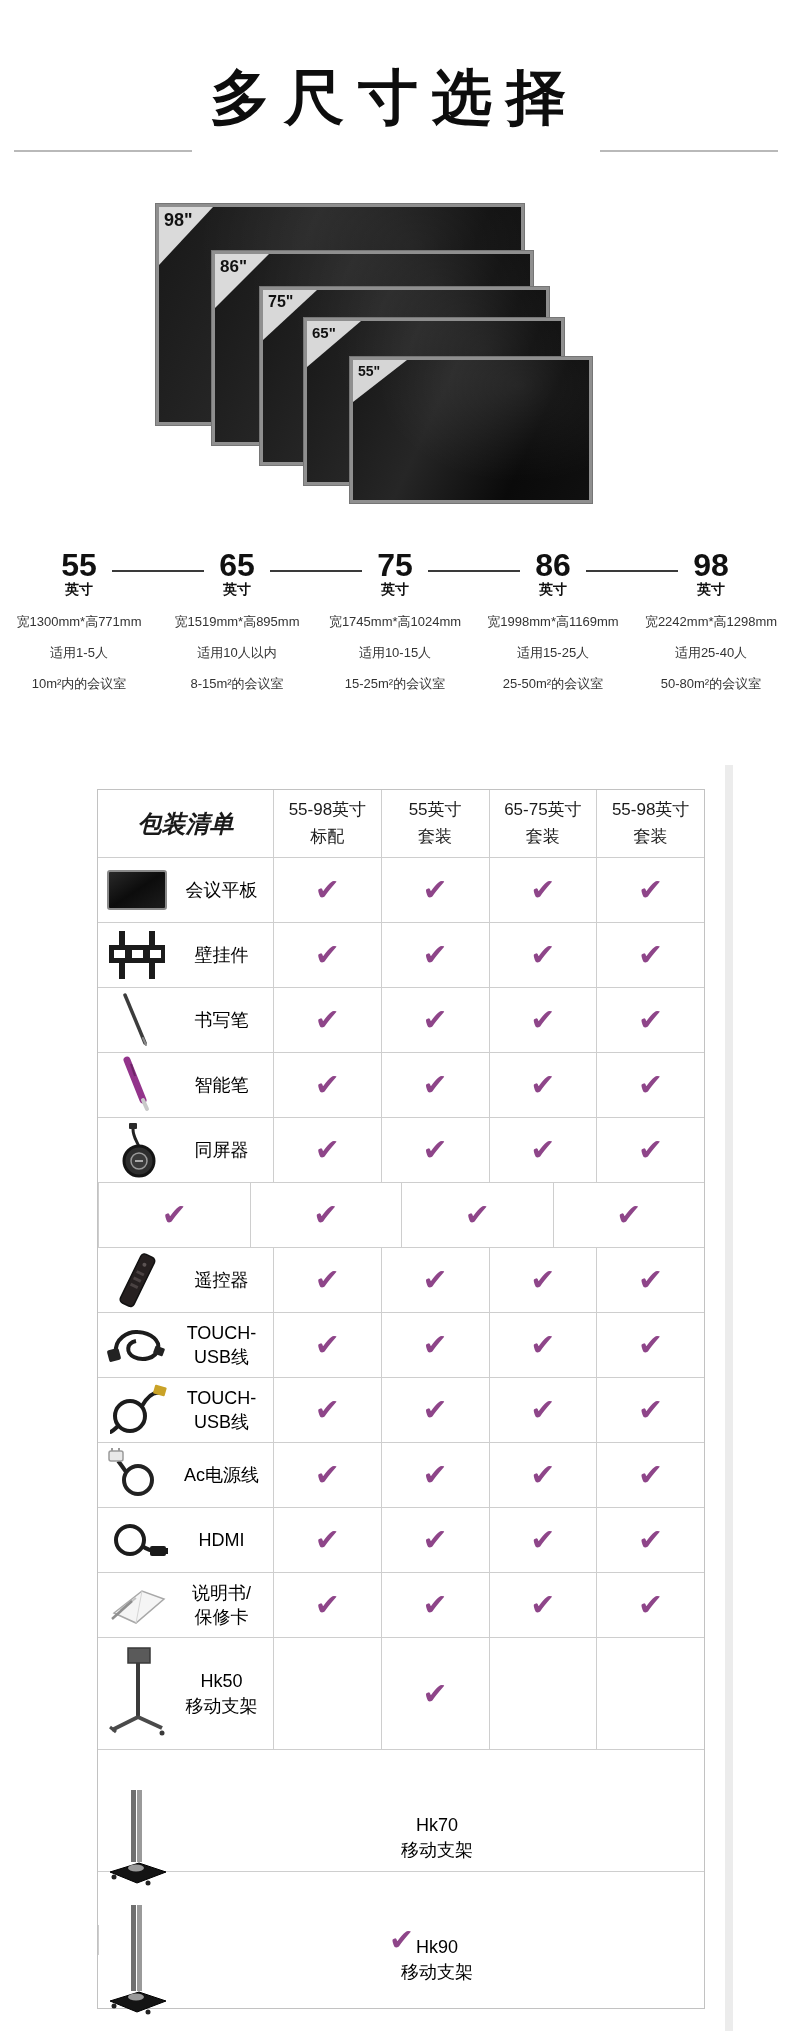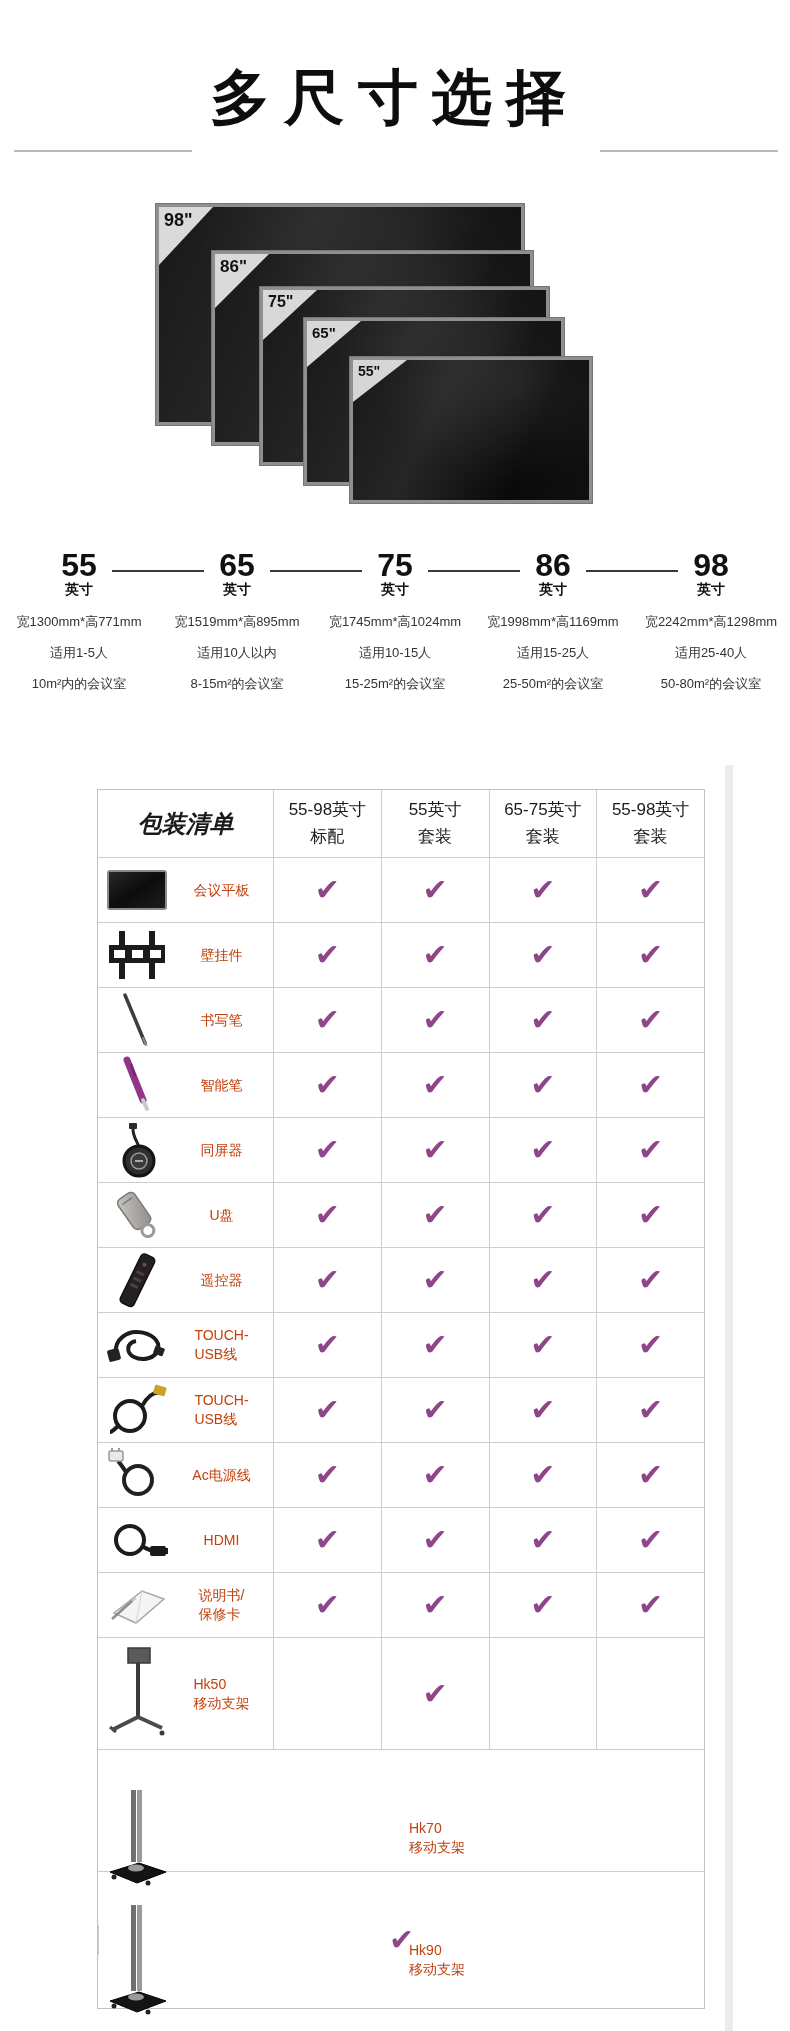--- a/index.html
+++ b/index.html
@@ -63,21 +63,21 @@
   .p-row.tall2{height:122px;flex-direction:column;}
   .p-row.tall3{height:137px;flex-direction:column;}
   .cell{box-sizing:border-box;display:flex;align-items:center;justify-content:center;}
   .first-col{flex:0 0 175px;}
   .c-col{flex:1;border-left:1px solid #cecece;}
   .hdr-first{font-size:24px;font-weight:bold;color:#1a1a1a;font-style:italic;}
   .hdr-col{font-size:17px;color:#1a1a1a;white-space:pre-line;text-align:center;line-height:1.55;}
   .item-cell{flex:0 0 175px;display:flex;align-items:center;}
   .icon-box{flex:0 0 78px;display:flex;align-items:center;justify-content:center;}
   .item-label{flex:1;display:flex;align-items:center;justify-content:center;
-    font-size:14px;color:#c2410c;white-space:pre-line;text-align:left;line-height:1.35;padding-right:6px;}
+    font-size:18px;color:#000000;white-space:pre-line;text-align:center;line-height:1.35;padding-right:6px;}
   .check{font-size:30px;font-weight:bold;color:#8e4589;line-height:1;}
 
   
   .right-strip{position:absolute;left:725px;top:765px;width:8px;height:1266px;background:#ececec;}
 </style>
 </head>
 <body>
 
 <div class="title-section">
   <div class="page-title">多尺寸选择</div>
@@ -293,38 +293,20 @@
       </div>
     <div class="cell c-col">
         <span class="check">✔</span>
       </div>
     <div class="cell c-col">
         <span class="check">✔</span>
       </div>
   </div>
 
   <div class="p-row">
-    <div class="item-cell">
-      <span class="icon-box">
-        <svg width="56" height="58" viewBox="0 0 56 58">
-            <defs>
-              <linearGradient id="usb" x1="0" y1="0" x2="1" y2="1">
-                <stop offset="0" stop-color="#c9c6c3"></stop>
-                <stop offset="1" stop-color="#8f8c89"></stop>
-              </linearGradient>
-            </defs>
-            <g transform="rotate(-35 28 29)">
-              <rect x="18" y="6" width="20" height="36" rx="5" fill="url(#usb)" stroke="#7d7a77" stroke-width="1.5"></rect>
-              <circle cx="28" cy="48" r="6" fill="none" stroke="#9a9a9a" stroke-width="3"></circle>
-              <line x1="22" y1="12" x2="34" y2="12" stroke="#7d7a77" stroke-width="1.5"></line>
-            </g>
-          </svg>
-      </span>
-      <span class="item-label">U盘</span>
-    </div>
     <div class="cell c-col">
         <span class="check">✔</span>
       </div>
     <div class="cell c-col">
         <span class="check">✔</span>
       </div>
     <div class="cell c-col">
         <span class="check">✔</span>
       </div>
     <div class="cell c-col">

